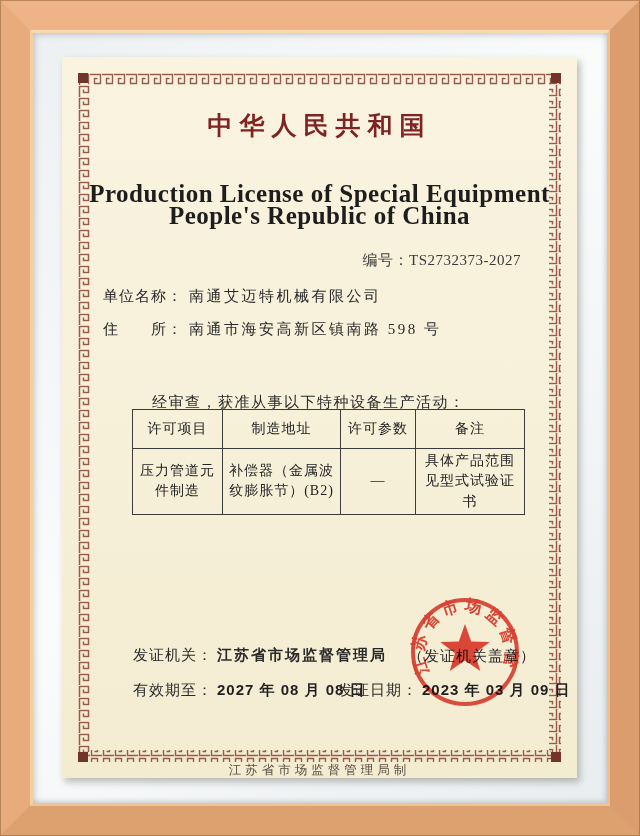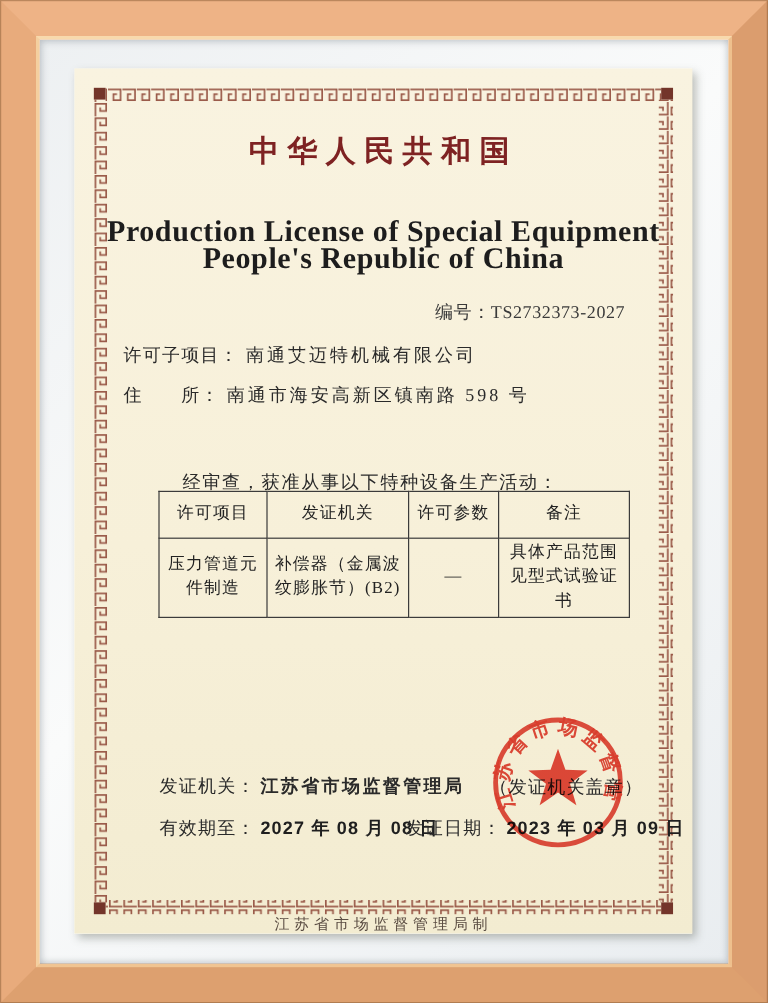--- a/index.html
+++ b/index.html
@@ -88,39 +88,39 @@
       <rect x="473" y="679" width="10" height="10" fill="#73352a"></rect>
     </svg>
 
     <div class="abs center t-cn1">中华人民共和国</div>
     <div class="abs center t-en t-en1">Production License of Special Equipment</div>
     <div class="abs center t-en t-en2">People's Republic of China</div>
 
     <div class="abs license-no"><span>编号：</span><span>TS2732373-2027</span></div>
 
     <div class="abs frow f0">
-      <span class="lab">许可子项目：</span><span class="val">南通艾迈特机械有限公司</span>
+      <span class="lab">单位名称：</span><span class="val">南通艾迈特机械有限公司</span>
     </div>
     <div class="abs frow f1">
       <span class="lab">住　　所：</span><span class="val">南通市海安高新区镇南路 598 号</span>
     </div>
 
     <div class="abs statement">经审查，获准从事以下特种设备生产活动：</div>
 
     <table class="lic">
       <colgroup>
           <col style="width:90px">
           <col style="width:118px">
           <col style="width:75px">
           <col style="width:109px">
         </colgroup>
       <tbody>
           <tr>
         <th>许可项目</th>
-        <th>发证机关</th>
+        <th>制造地址</th>
         <th>许可参数</th>
         <th>备注</th>
       </tr>
       <tr>
         <td>压力管道元件制造</td>
         <td>补偿器（金属波纹膨胀节）(B2)</td>
         <td>—</td>
         <td>具体产品范围见型式试验证书</td>
       </tr>
     </tbody>

